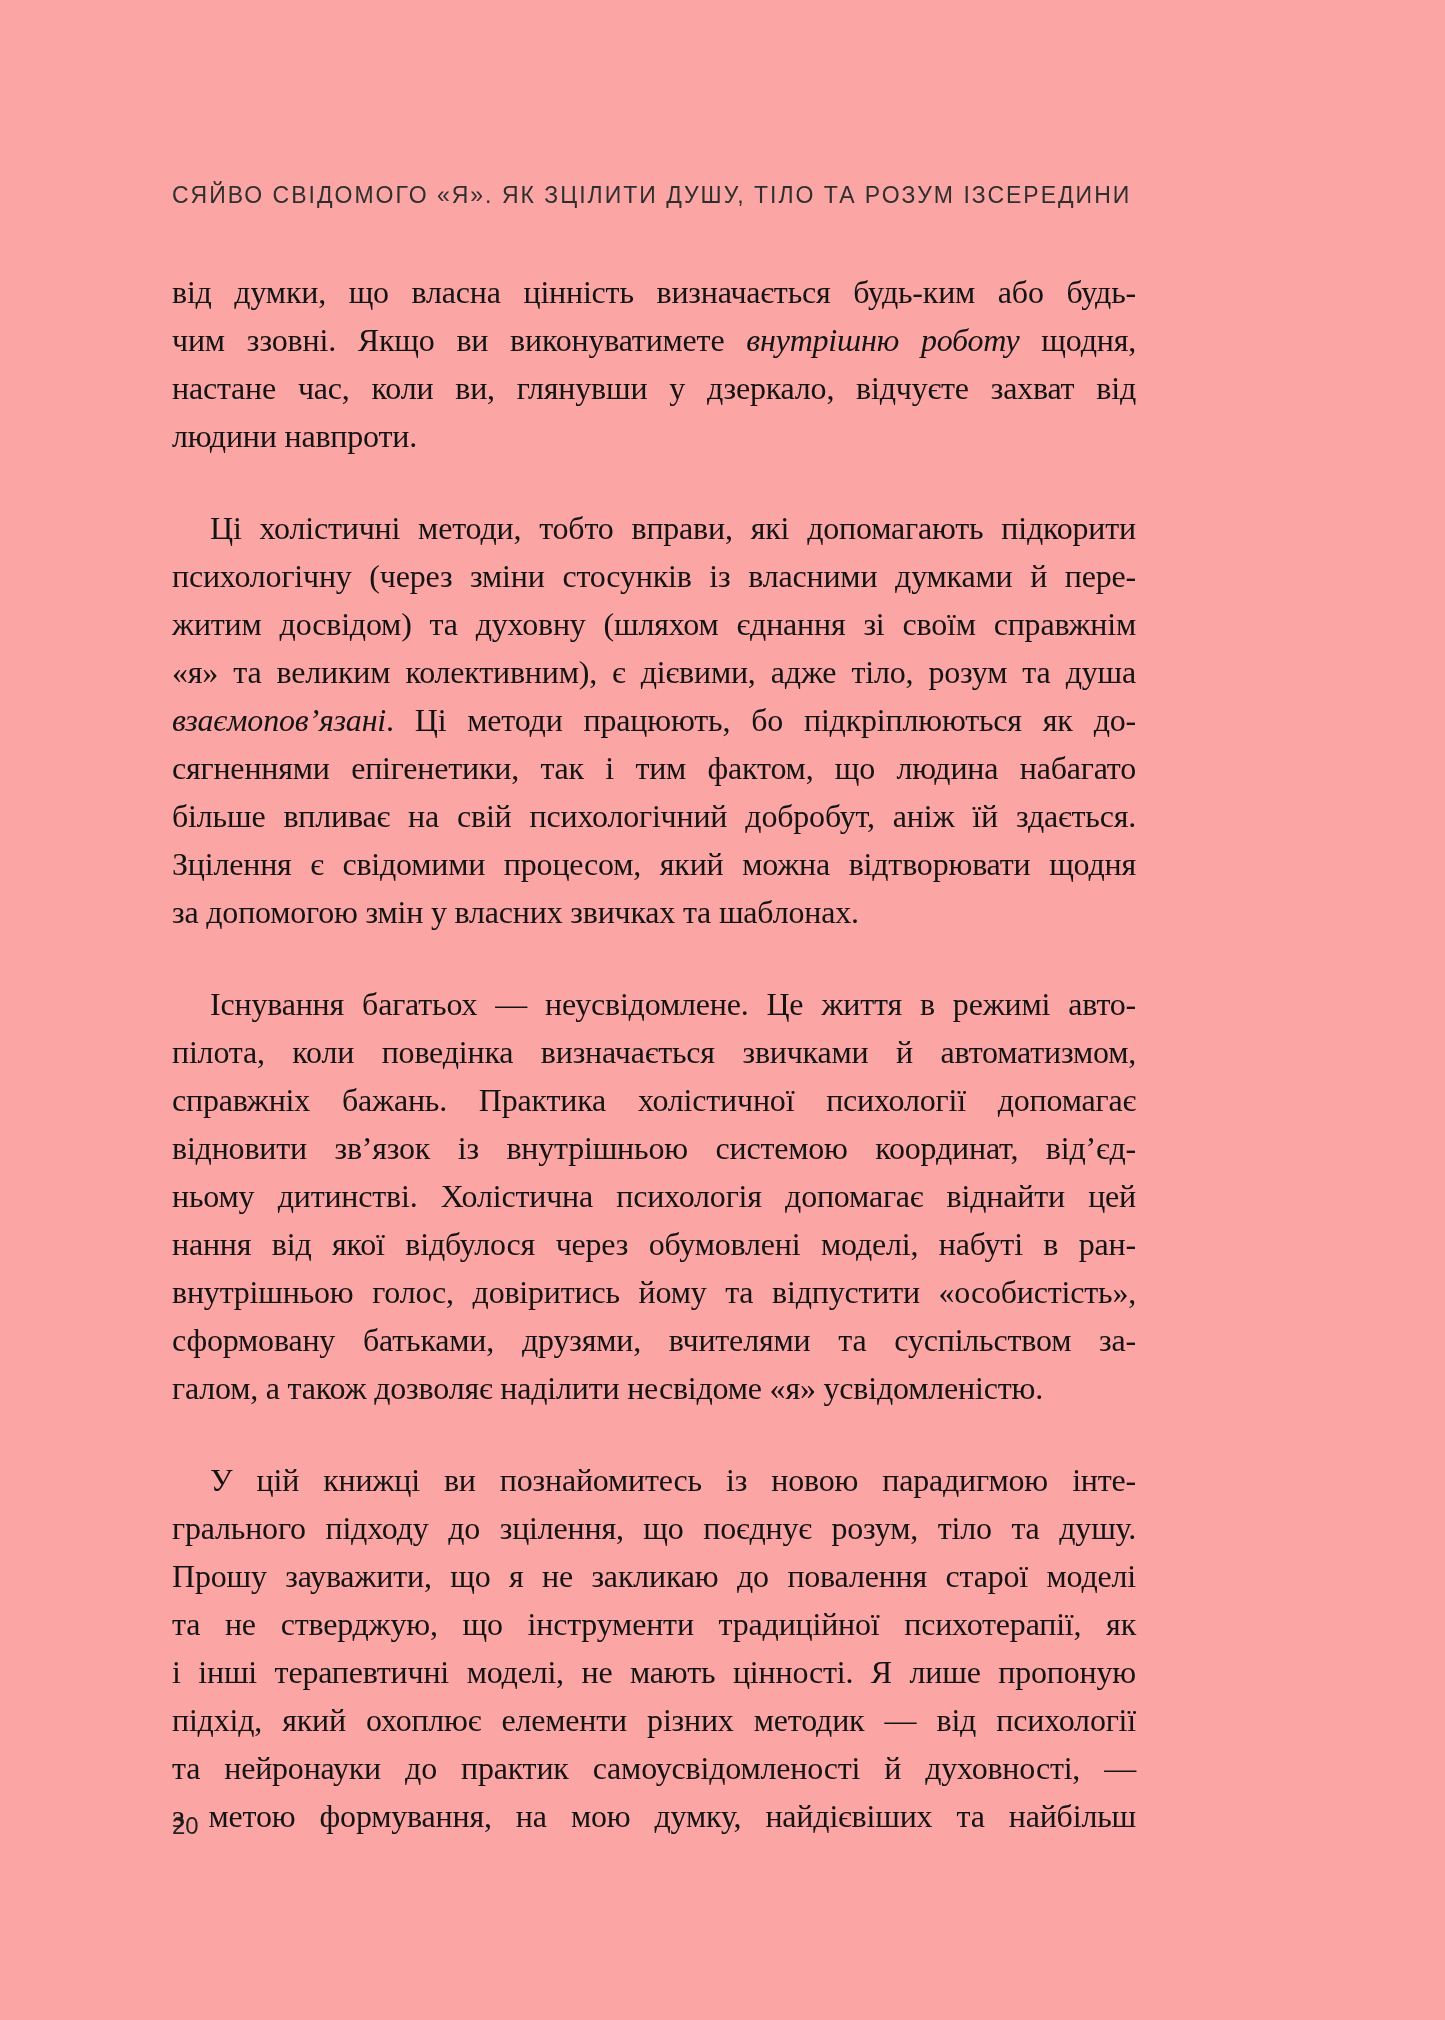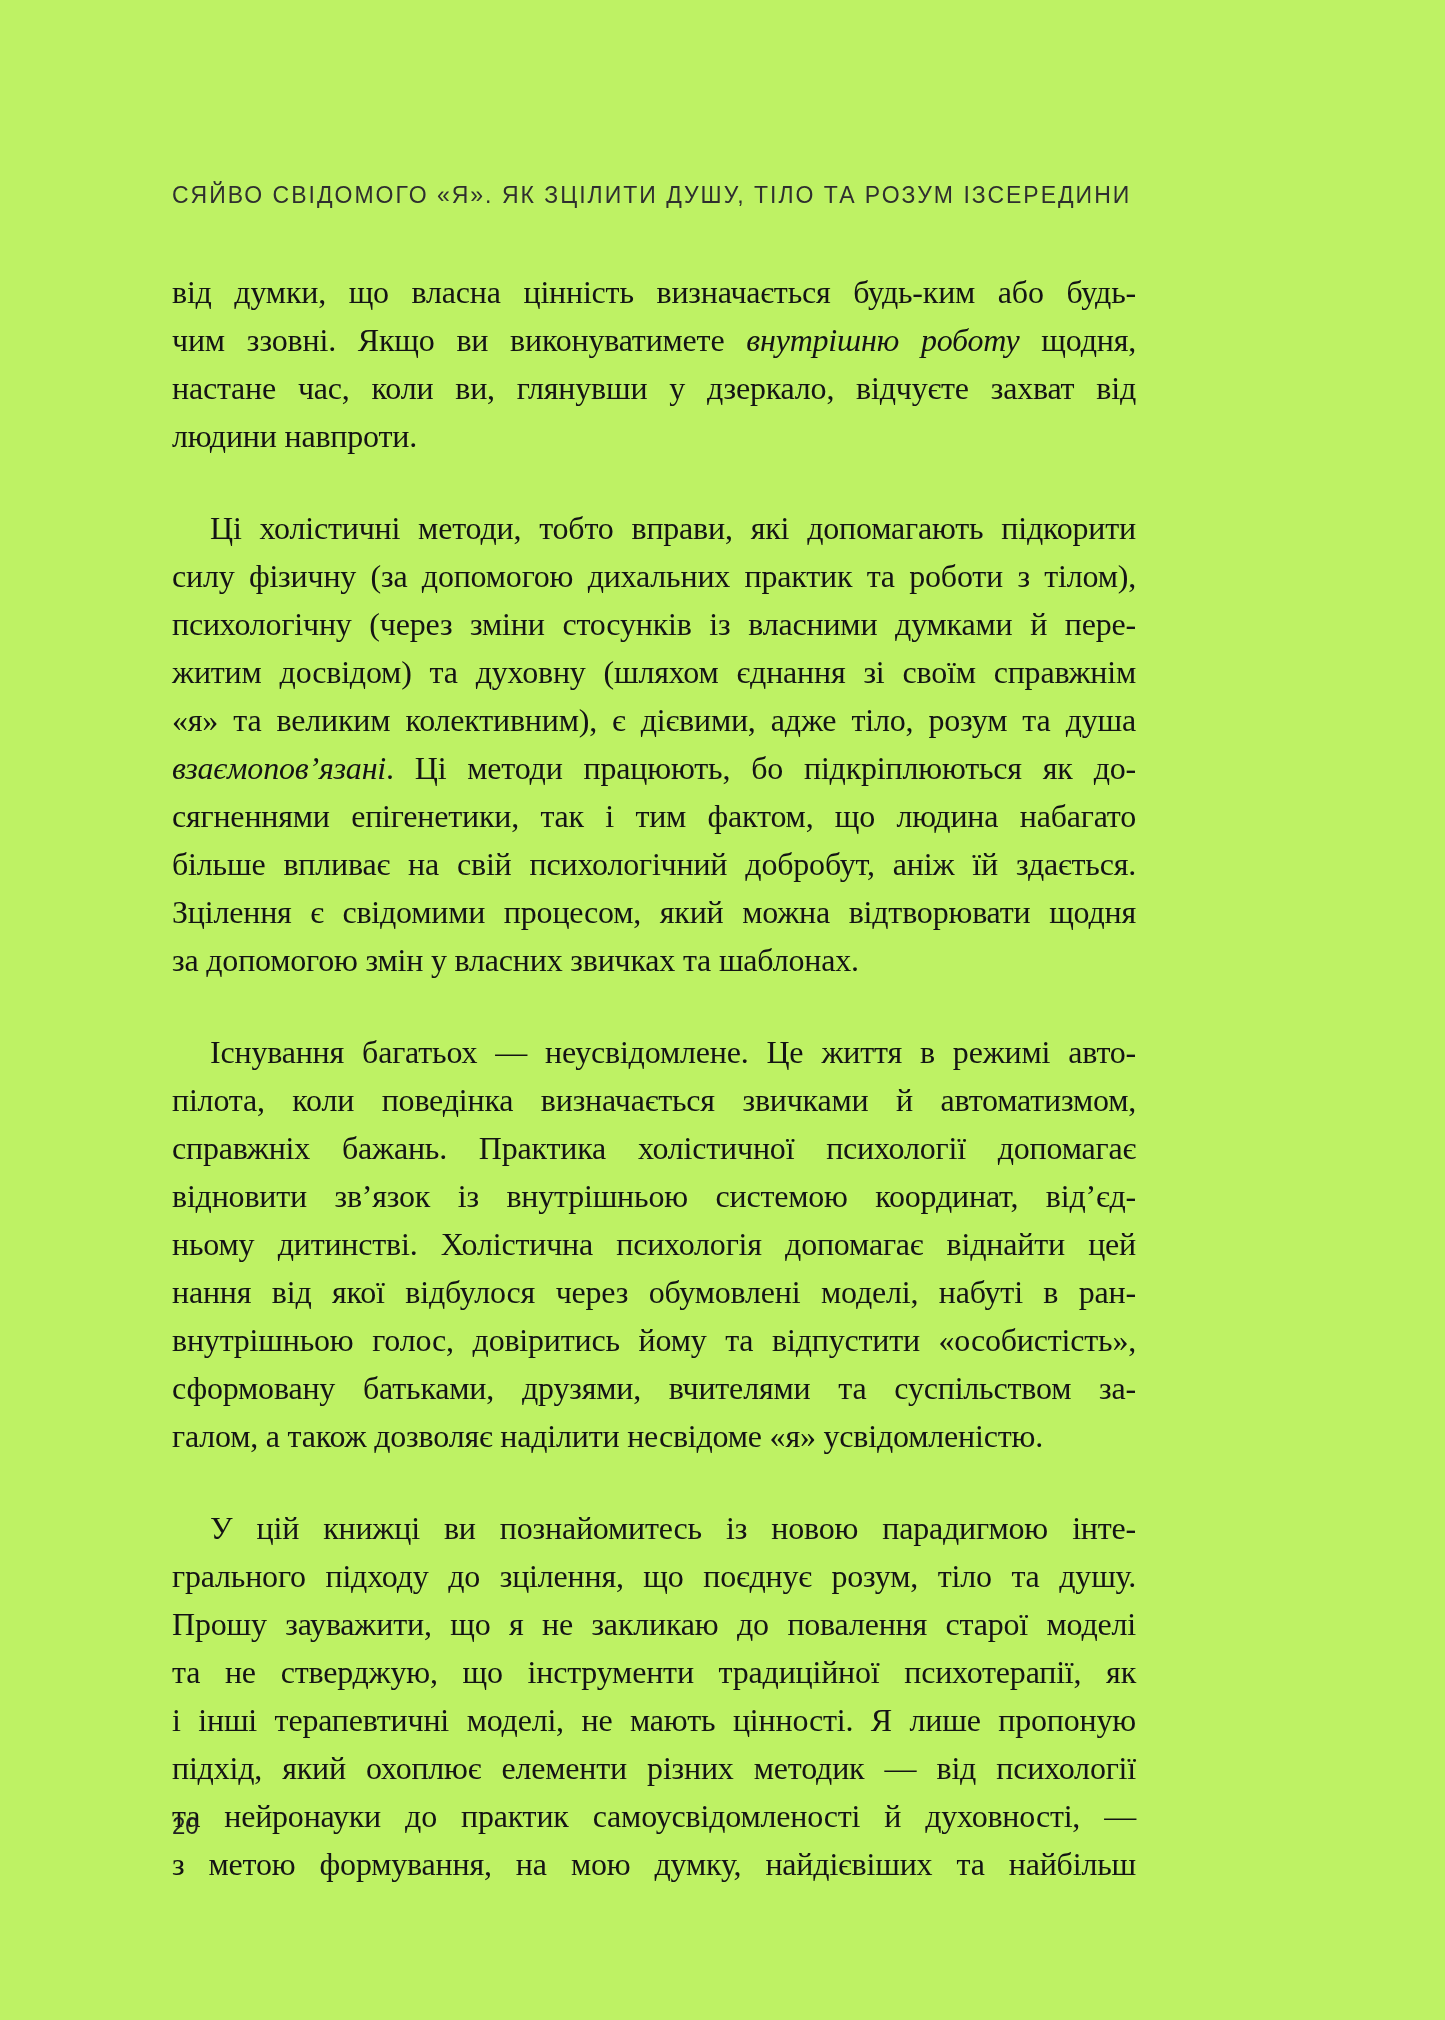--- a/index.html
+++ b/index.html
@@ -5,21 +5,21 @@
   html, body { margin: 0; padding: 0; }
   body {
     width: 1445px; height: 2020px;
     background: #ffffff;
     position: relative;
     font-family: "Liberation Serif", serif;
     overflow: hidden;
   }
   .page {
     position: absolute; inset: 0;
-    background: #bef264;
+    background: #fca5a5;
   }
   .running-head {
     position: absolute;
     left: 172px; top: 182px;
     font-family: "Liberation Sans", sans-serif;
     font-size: 23px;
     font-weight: 400;
     letter-spacing: 2px;
     color: #2f2f2f;
     white-space: nowrap;
@@ -57,21 +57,20 @@
 
   <div class="body-text">
       <div class="paragraph">
         <div class="line"><span>від думки, що власна цінність визначається будь-ким або будь-</span></div>
         <div class="line"><span>чим ззовні. Якщо ви виконуватимете </span><span class="italic">внутрішню роботу</span><span> щодня,</span></div>
         <div class="line"><span>настане час, коли ви, глянувши у дзеркало, відчуєте захват від</span></div>
         <div class="line last"><span>людини навпроти.</span></div>
       </div>
       <div class="paragraph indent">
         <div class="line"><span>Ці холістичні методи, тобто вправи, які допомагають підкорити</span></div>
-        <div class="line"><span>силу фізичну (за допомогою дихальних практик та роботи з тілом),</span></div>
         <div class="line"><span>психологічну (через зміни стосунків із власними думками й пере-</span></div>
         <div class="line"><span>житим досвідом) та духовну (шляхом єднання зі своїм справжнім</span></div>
         <div class="line"><span>«я» та великим колективним), є дієвими, адже тіло, розум та душа</span></div>
         <div class="line"><span class="italic">взаємопов’язані</span><span>. Ці методи працюють, бо підкріплюються як до-</span></div>
         <div class="line"><span>сягненнями епігенетики, так і тим фактом, що людина набагато</span></div>
         <div class="line"><span>більше впливає на свій психологічний добробут, аніж їй здається.</span></div>
         <div class="line"><span>Зцілення є свідомими процесом, який можна відтворювати щодня</span></div>
         <div class="line last"><span>за допомогою змін у власних звичках та шаблонах.</span></div>
       </div>
       <div class="paragraph indent">

